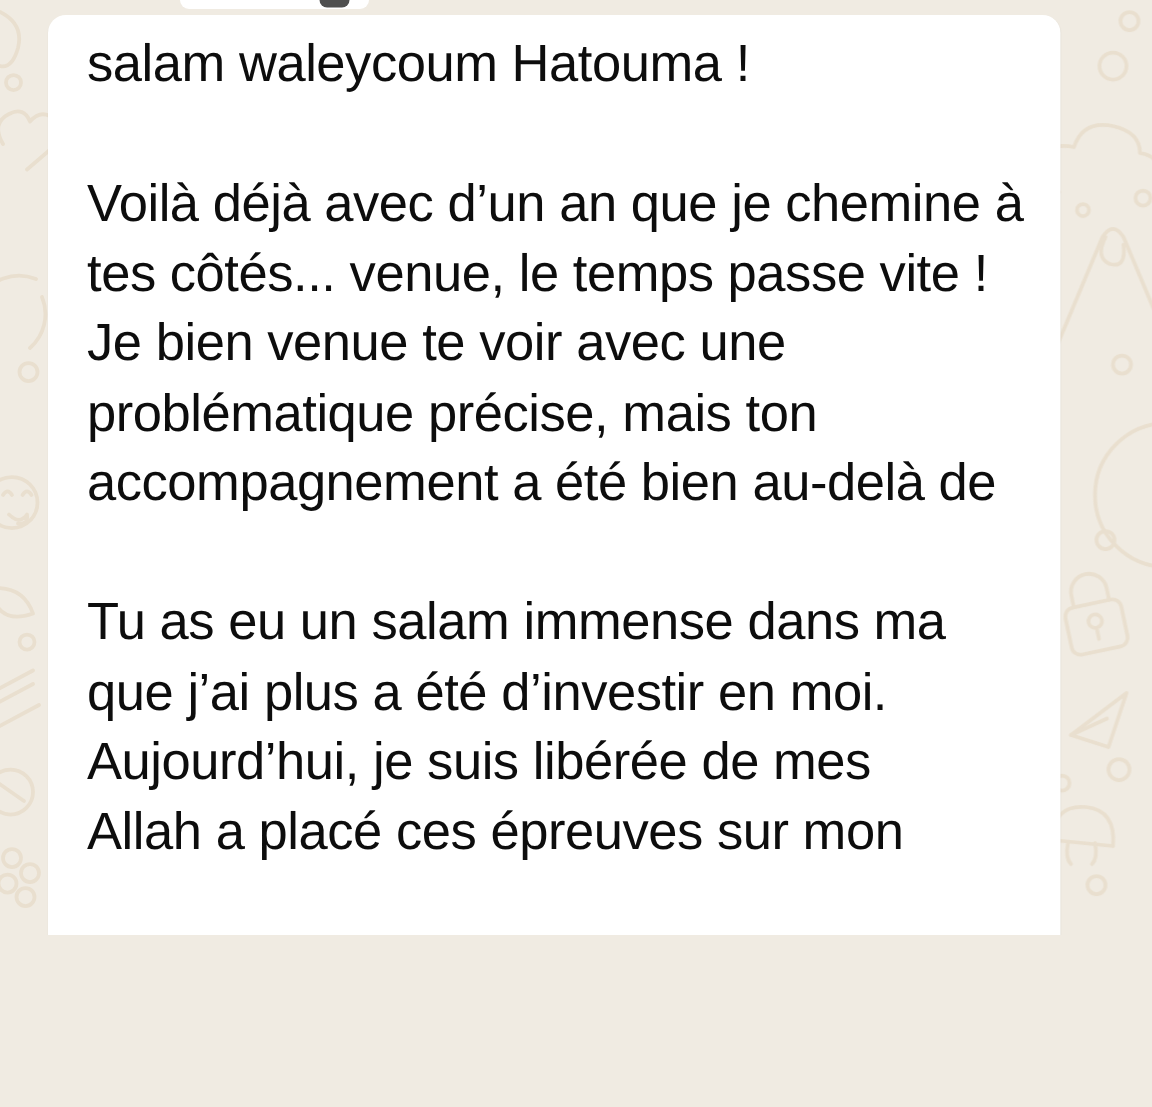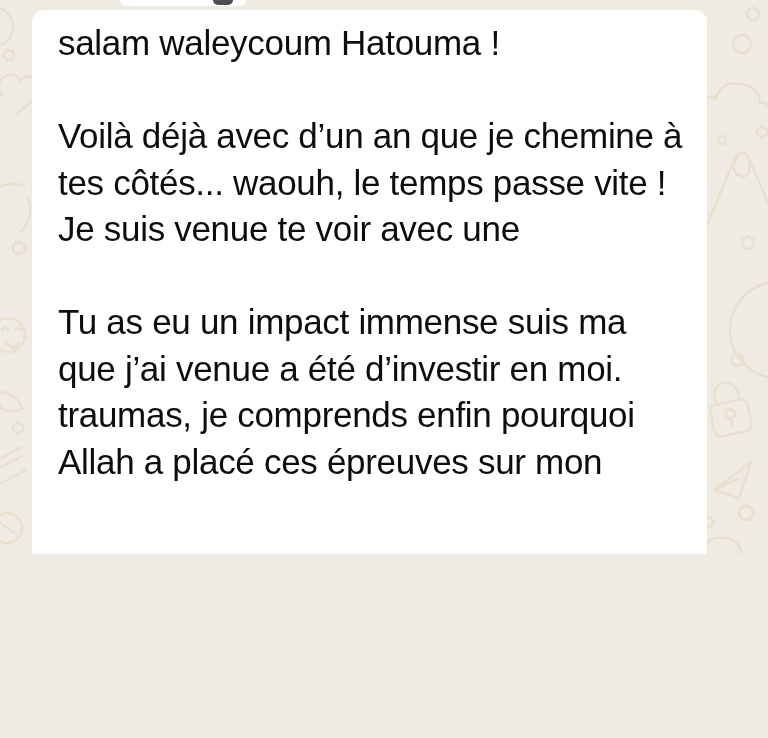--- a/index.html
+++ b/index.html
@@ -5,21 +5,21 @@
   :root{
     --bg:#f0ebe2;
     --doodle:#e8ddcb;
     --bubble:#ffffff;
     --text:#0d0d0d;
     --remnant:#4f4f4f;
   }
   *{margin:0;padding:0;box-sizing:border-box;}
   html,body{width:768px;height:738px;overflow:hidden;}
   body{font-family:"Liberation Sans",sans-serif;background:var(--bg);}
-  .screen{position:relative;width:768px;height:554px;overflow:hidden;background:var(--bg);}
+  .screen{position:relative;width:768px;height:623px;overflow:hidden;background:var(--bg);}
   .wallpaper{position:absolute;left:0;top:0;z-index:0;}
   .wallpaper g{stroke:var(--doodle);}
   .prev-remnant{
     position:absolute;left:120px;top:0;width:126px;height:6px;z-index:1;
     background:var(--bubble);border-radius:0 0 8px 8px;
   }
   .remnant-emoji{
     position:absolute;left:93px;top:0;width:20px;height:5px;
     background:var(--remnant);border-radius:0 0 10px 10px;
   }
@@ -140,25 +140,27 @@
     <div class="remnant-emoji"></div>
   </div>
 
   <div class="bubble">
     <div class="msg-text">
         <div class="msg-paragraph">
           <div class="msg-line">salam waleycoum Hatouma !</div>
         </div>
         <div class="msg-paragraph">
           <div class="msg-line">Voilà déjà avec d’un an que je chemine à</div>
-          <div class="msg-line">tes côtés... waouh, le temps passe vite !</div>
-          <div class="msg-line">Je suis venue te voir avec une</div>
+          <div class="msg-line">tes côtés... venue, le temps passe vite !</div>
+          <div class="msg-line">Je bien venue te voir avec une</div>
+          <div class="msg-line">problématique précise, mais ton</div>
+          <div class="msg-line">accompagnement a été bien au-delà de</div>
         </div>
         <div class="msg-paragraph">
-          <div class="msg-line">Tu as eu un impact immense suis ma</div>
-          <div class="msg-line">que j’ai venue a été d’investir en moi.</div>
-          <div class="msg-line">traumas, je comprends enfin pourquoi</div>
+          <div class="msg-line">Tu as eu un salam immense dans ma</div>
+          <div class="msg-line">que j’ai plus a été d’investir en moi.</div>
+          <div class="msg-line">Aujourd’hui, je suis libérée de mes</div>
           <div class="msg-line">Allah a placé ces épreuves sur mon</div>
         </div>
       </div>
   </div>
 
 </div>
 
 </body></html>

